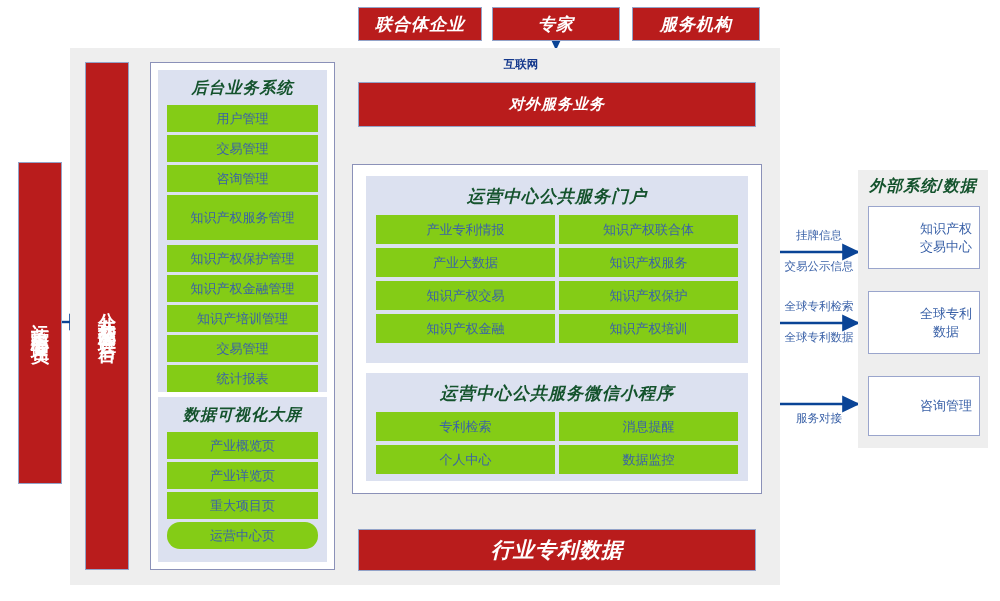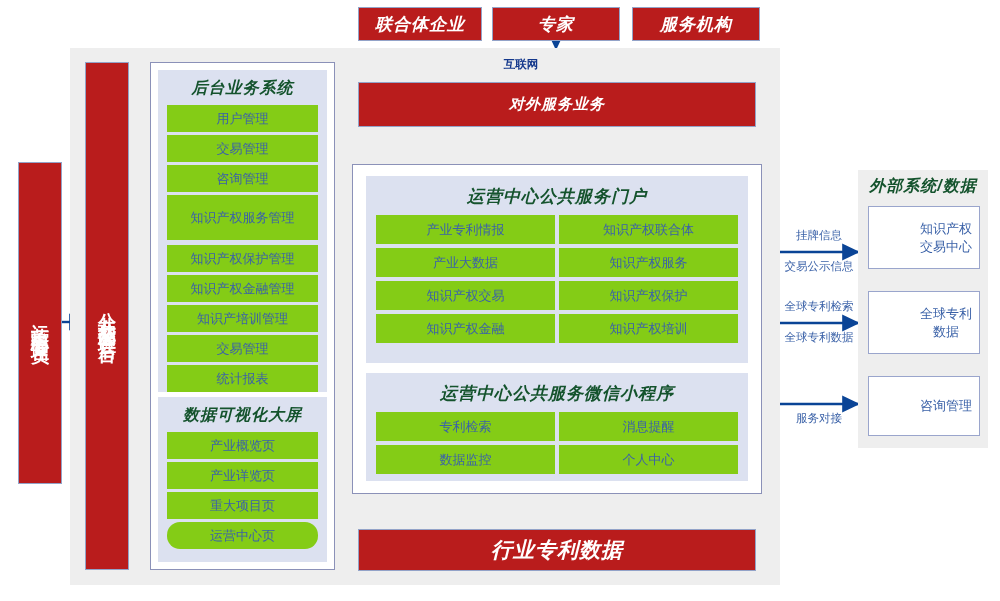--- a/index.html
+++ b/index.html
@@ -242,24 +242,24 @@
       <span>运营中心公共服务微信小程序</span>
     </div>
     <div style="display:grid;grid-template-columns:1fr 1fr;gap:4px;padding:0 9px 9px 9px;">
       <div class="card" style="height:29px;">
         <span>专利检索</span>
         </div>
       <div class="card" style="height:29px;">
         <span>消息提醒</span>
         </div>
       <div class="card" style="height:29px;">
+        <span>个人中心</span>
+        </div>
+      <div class="card" style="height:29px;">
         <span>数据监控</span>
-        </div>
-      <div class="card" style="height:29px;">
-        <span>个人中心</span>
         </div>
     </div>
   </div>
 
   <div class="abs bluebar" style="left:358px;top:529px;width:398px;height:42px;font-size:21px;">
     <span>行业专利数据</span>
   </div>
 
   <div class="abs graypanel" style="left:858px;top:170px;width:130px;height:278px;"></div>
 

